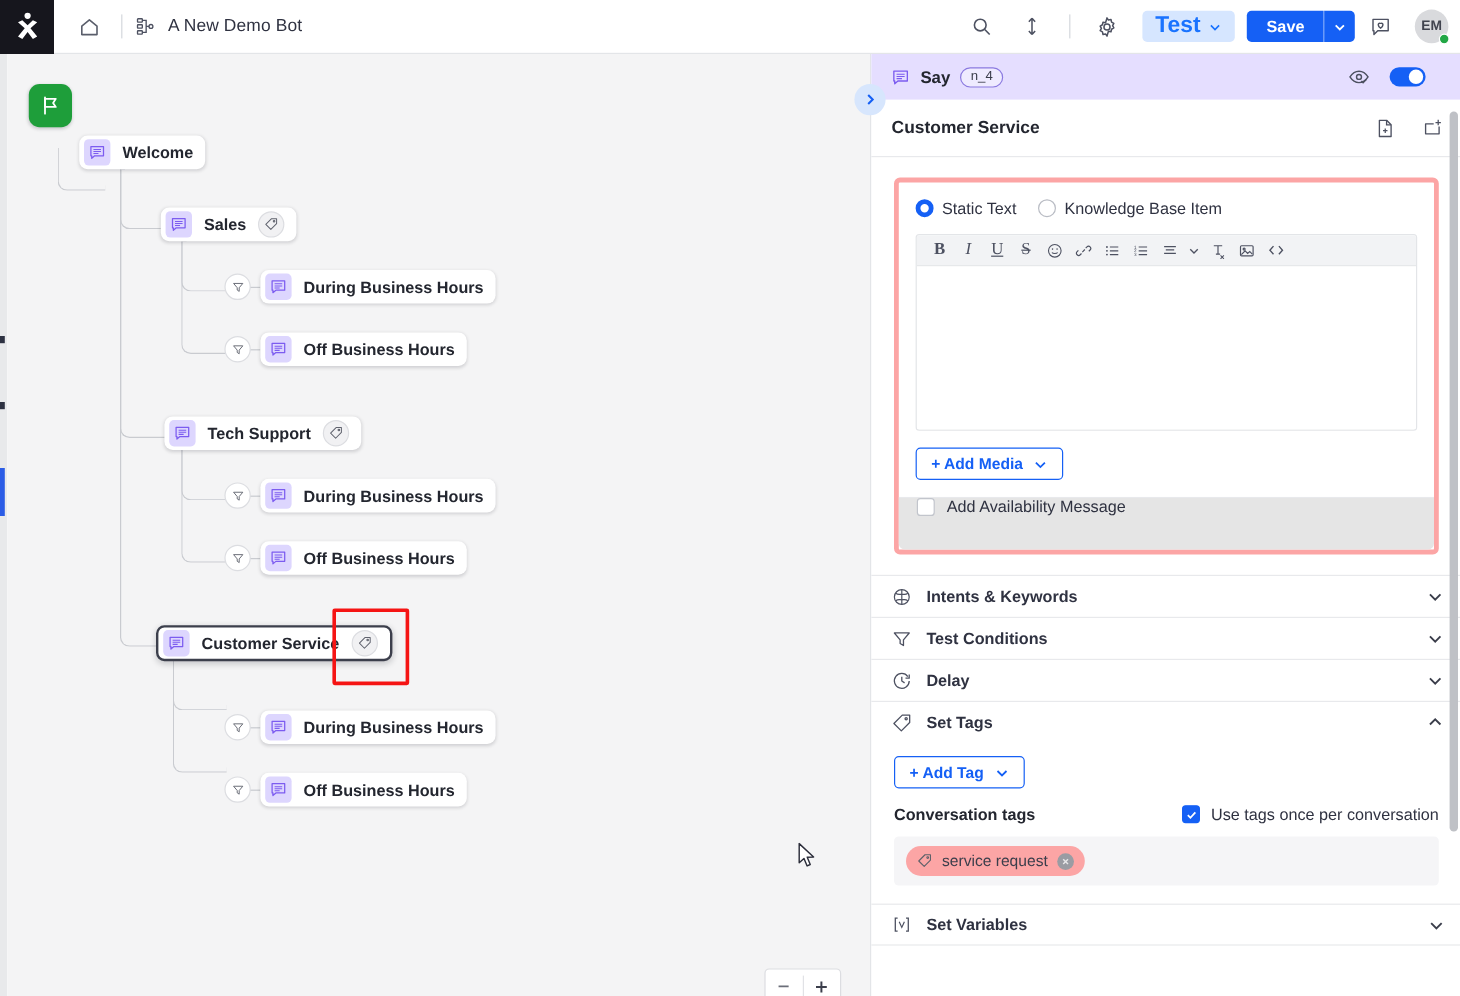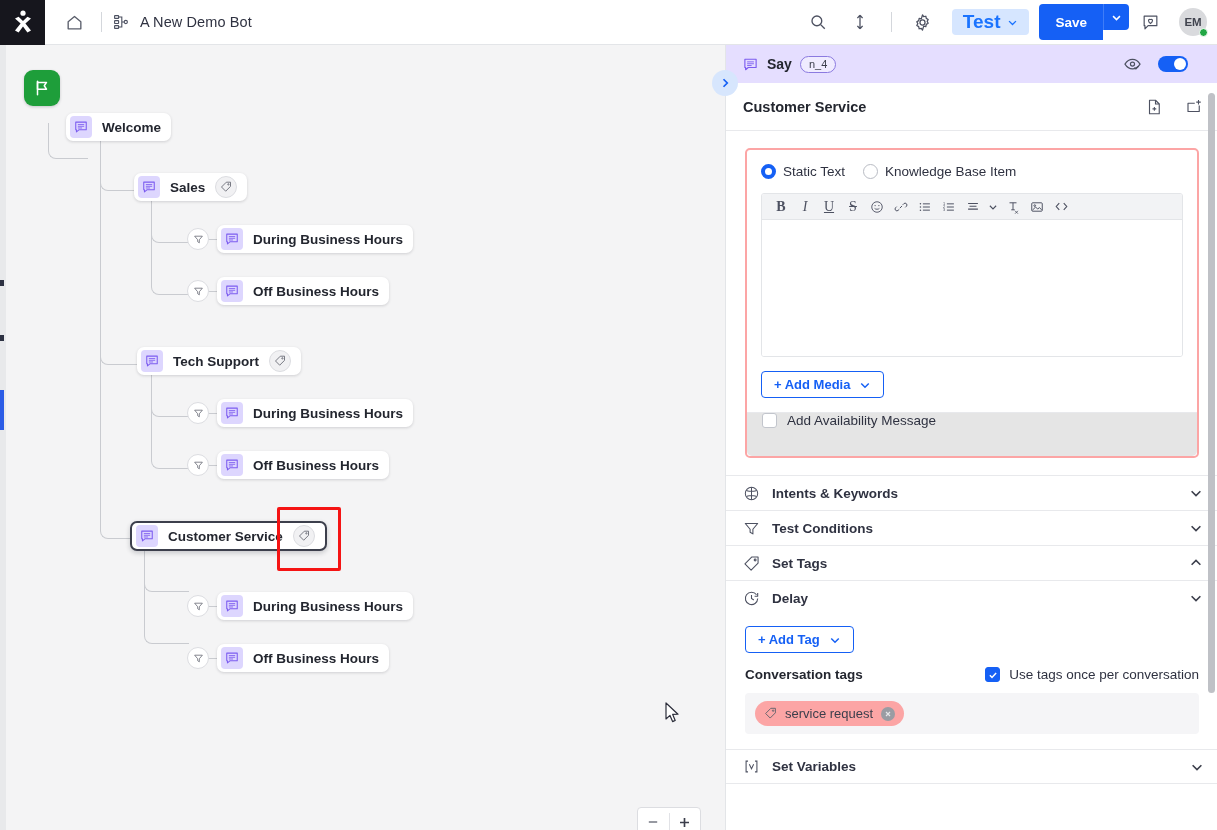--- a/index.html
+++ b/index.html
@@ -28,21 +28,21 @@
   .topbar-right { margin-left: auto; display: flex; align-items: center; padding-right: 10px; gap: 0; }
   .ic-btn { width: 34px; height: 34px; display: flex; align-items: center; justify-content: center;
     border-radius: 4px; margin: 0 4px; }
   .test-btn {
     height: 26px; background: #d6e6ff; color: #1a73ff; border-radius: 4px;
     display: flex; align-items: center; gap: 7px; padding: 0 11px;
     font-size: 19px; font-weight: 600; margin-left: 8px;
   }
   .save-group { display: flex; margin-left: 10px; }
   .save-btn {
-    height: 36px; background: #1560f5; color: #fff; border-radius: 4px 0 0 4px;
+    height: 26px; background: #1560f5; color: #fff; border-radius: 4px 0 0 4px;
     display: flex; align-items: center; padding: 0 16px; font-size: 13.5px; font-weight: 700;
   }
   .save-caret {
     height: 26px; width: 26px; background: #1560f5; color: #fff; border-radius: 0 4px 4px 0;
     display: flex; align-items: center; justify-content: center; border-left: 1px solid #3f7df7;
   }
   .avatar {
     width: 28px; height: 28px; border-radius: 50%; background: #d9dadd; color: #41444f;
     font-size: 11.5px; font-weight: 700; display: flex; align-items: center; justify-content: center;
     margin-left: 8px; position: relative;
@@ -122,21 +122,21 @@
   .toggle:after { content:""; position: absolute; right: 2px; top: 2px; width: 12px; height: 12px;
     border-radius: 50%; background: #fff; }
   .p-sub {
     height: 48px; display: flex; align-items: center; padding: 0 14px 0 17px;
     border-bottom: 1px solid #e8e9ec;
   }
   .p-sub .sname { font-size: 14.5px; font-weight: 700; color: #23262f; }
   .p-sub .sr { margin-left: auto; display: flex; align-items: center; gap: 22px; }
 
   .card {
-    margin: 17px 18px 0 19px; border: 2px solid #fca5a5; border-radius: 5px; background: #fff;
+    margin: 17px 18px 0 19px; border: 4px solid #fca5a5; border-radius: 5px; background: #fff;
   }
   .card-body { padding: 14px 14px 14px 14px; }
   .radios { display: flex; align-items: center; gap: 18px; margin-bottom: 14px; }
   .rad { display: flex; align-items: center; gap: 7px; font-size: 13.5px; color: #2f3241; }
   .rad .circle { width: 15px; height: 15px; border-radius: 50%; border: 1.5px solid #b9bcc4; background:#fff; }
   .rad.on .circle { border: 4.5px solid #1560f5; }
 
   .editor { border: 1px solid #e3e5e8; border-radius: 3px; overflow: hidden; }
   .etoolbar {
     height: 26px; background: #f2f3f5; border-bottom: 1px solid #e3e5e8;
@@ -631,44 +631,44 @@
       <span class="acar">
         <svg width="14" height="14" viewBox="0 0 16 16" fill="none" stroke="#3b3e4b" stroke-width="1.8">
             <path d="M3 6 L8 11 L13 6"></path>
           </svg>
       </span>
     </div>
 
     <div class="acc">
       <span>
         <svg width="17" height="17" viewBox="0 0 22 22" fill="none" stroke="#4d5161" stroke-width="1.4">
+            <path d="M17.5 6.2 A8 8 0 1 0 19 11"></path>
+            <path d="M19 4 V8 H15" stroke-linejoin="round"></path>
+            <path d="M11 6.5 V11 L14 13"></path>
+          </svg>
+      </span>
+      <span class="alabel">Delay</span>
+      <span class="acar">
+        <svg width="14" height="14" viewBox="0 0 16 16" fill="none" stroke="#3b3e4b" stroke-width="1.8">
+            <path d="M3 6 L8 11 L13 6"></path>
+          </svg>
+      </span>
+    </div>
+
+    <div class="acc">
+      <span>
+        <svg width="17" height="17" viewBox="0 0 22 22" fill="none" stroke="#4d5161" stroke-width="1.4">
             <path d="M11.5 2.5 H19.5 V10.5 L10.5 19.5 L2.5 11.5 Z" stroke-linejoin="round"></path>
             <circle cx="15.7" cy="6.4" r="1.2"></circle>
           </svg>
       </span>
       <span class="alabel">Set Tags</span>
       <span class="acar">
         <svg width="14" height="14" viewBox="0 0 16 16" fill="none" stroke="#3b3e4b" stroke-width="1.8">
             <path d="M3 10 L8 5 L13 10"></path>
-          </svg>
-      </span>
-    </div>
-
-    <div class="acc">
-      <span>
-        <svg width="17" height="17" viewBox="0 0 22 22" fill="none" stroke="#4d5161" stroke-width="1.4">
-            <path d="M17.5 6.2 A8 8 0 1 0 19 11"></path>
-            <path d="M19 4 V8 H15" stroke-linejoin="round"></path>
-            <path d="M11 6.5 V11 L14 13"></path>
-          </svg>
-      </span>
-      <span class="alabel">Delay</span>
-      <span class="acar">
-        <svg width="14" height="14" viewBox="0 0 16 16" fill="none" stroke="#3b3e4b" stroke-width="1.8">
-            <path d="M3 6 L8 11 L13 6"></path>
           </svg>
       </span>
     </div>
 
     <div class="acc-body">
       <div class="addtag">
         <span>+ Add Tag</span>
         <svg width="12" height="12" viewBox="0 0 16 16" fill="none" stroke="#1560f5" stroke-width="2">
             <path d="M3 6 L8 11 L13 6"></path>
           </svg>

